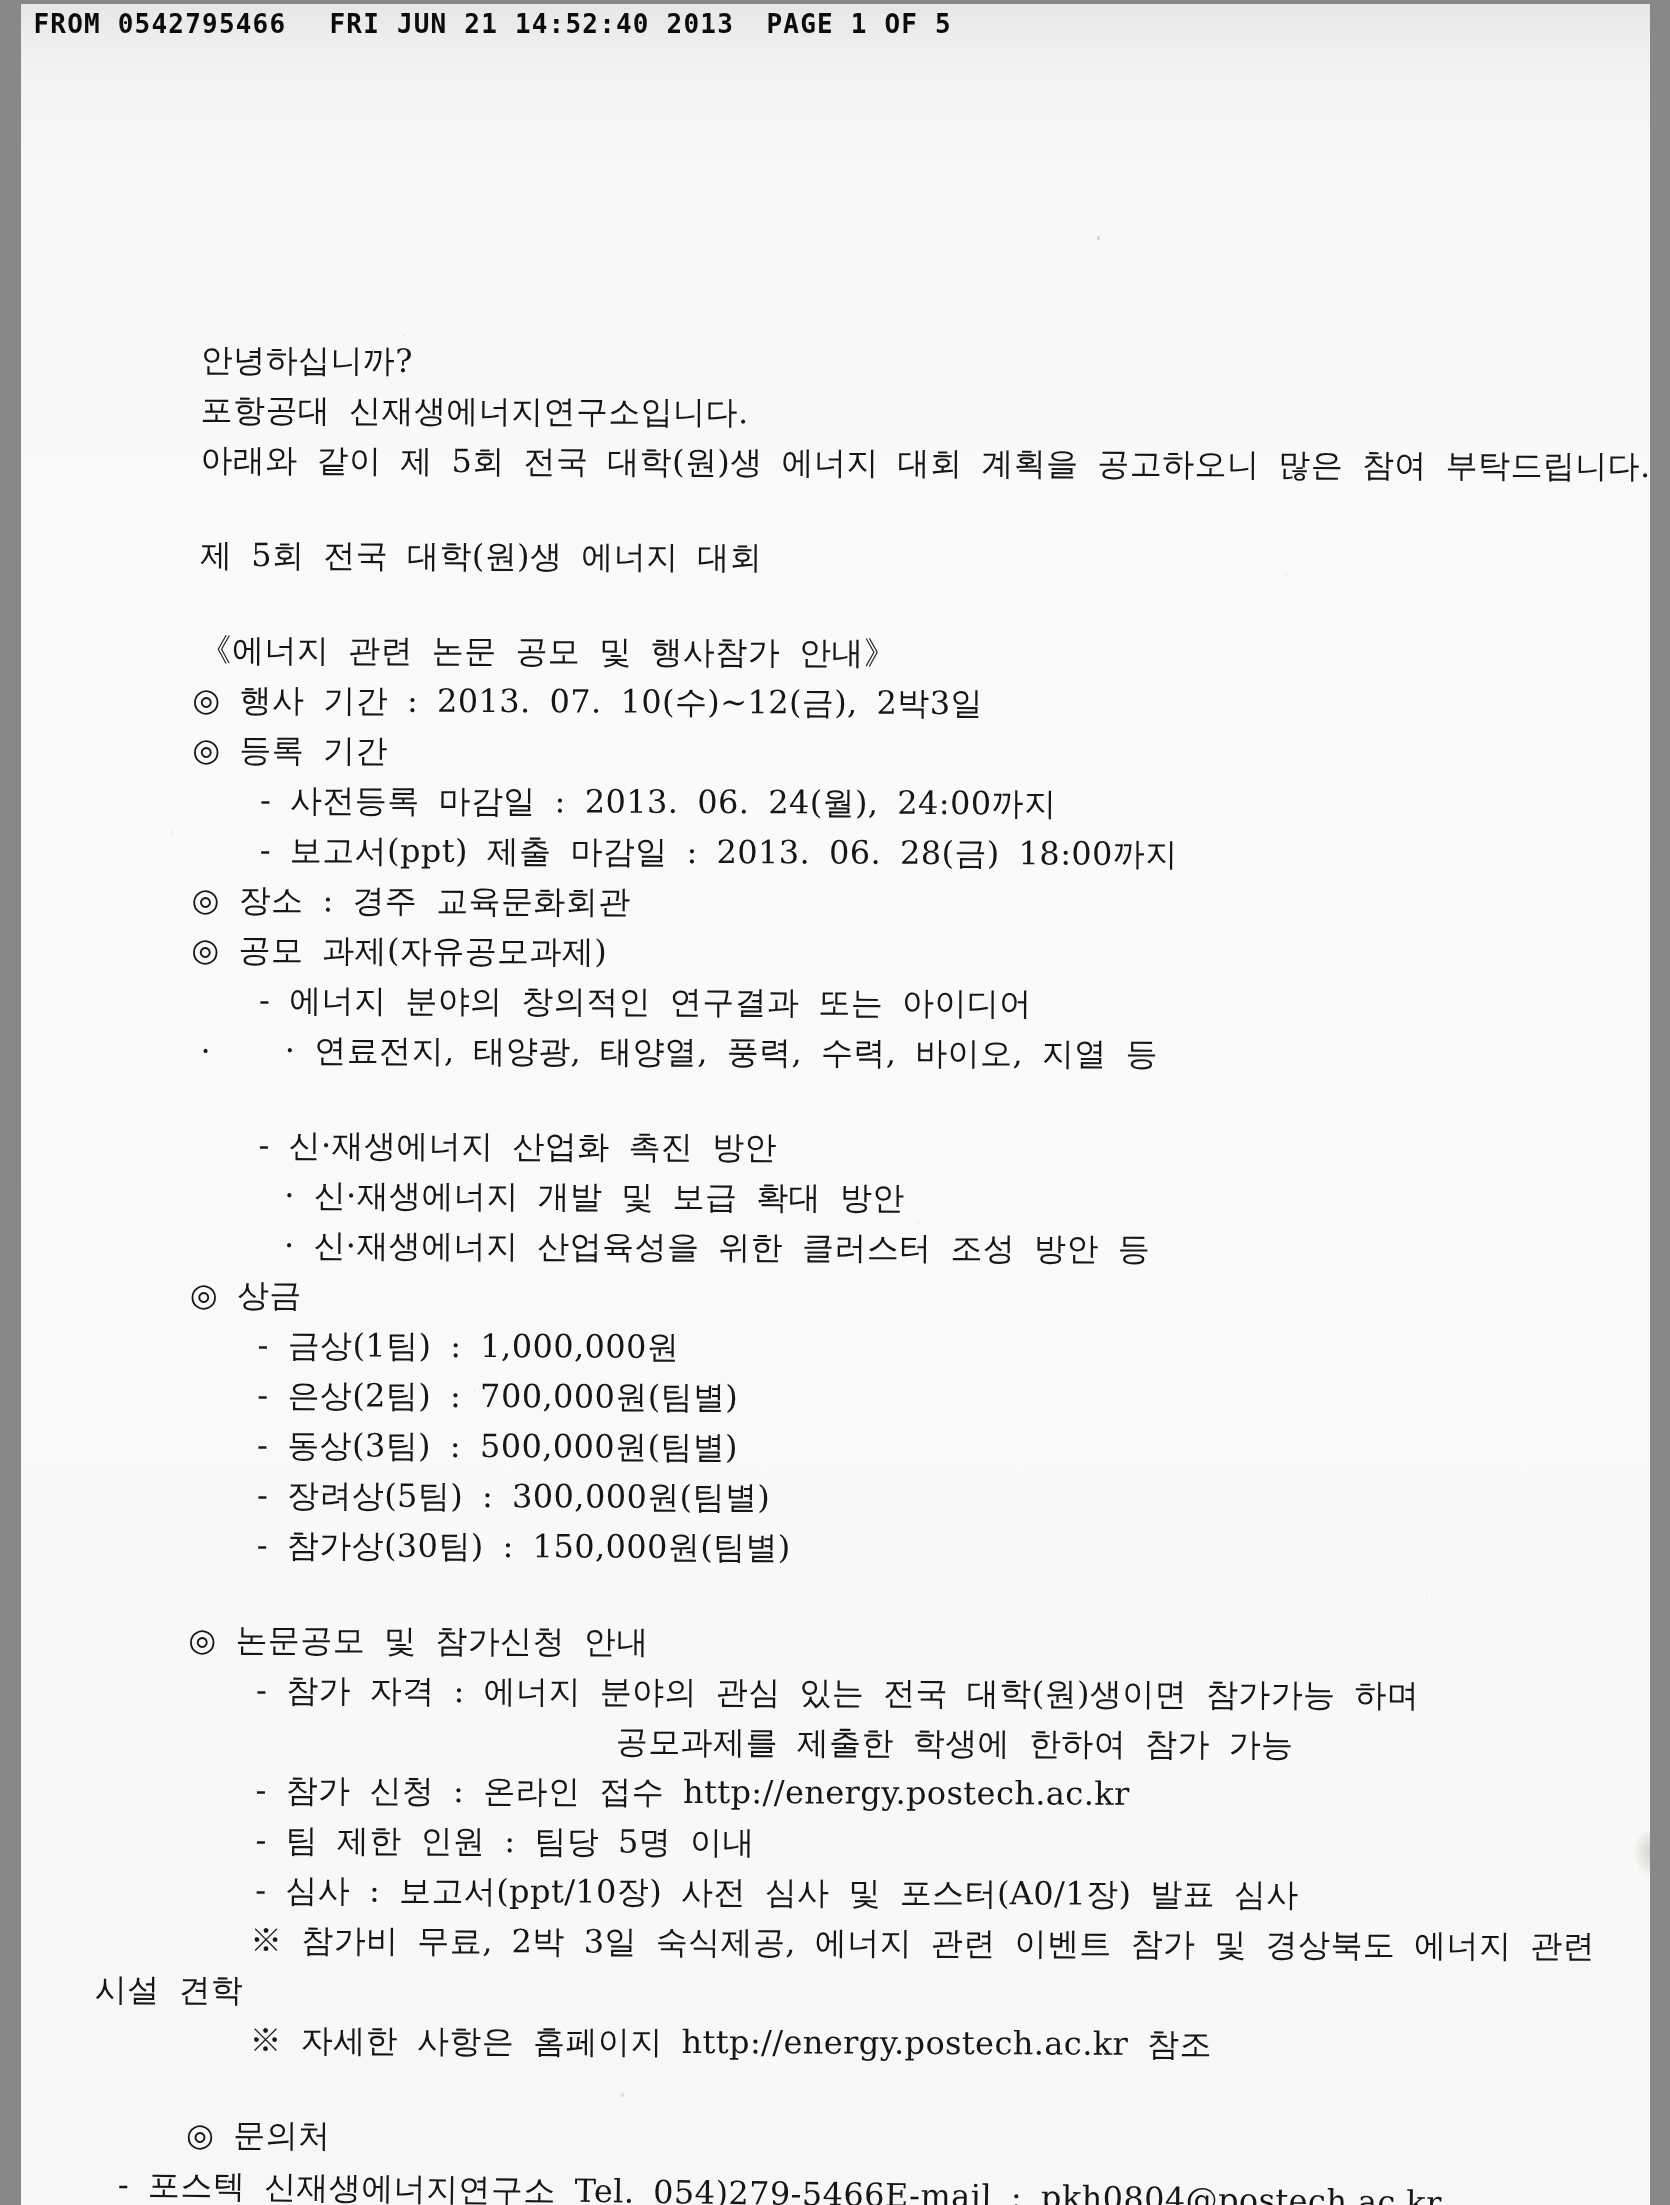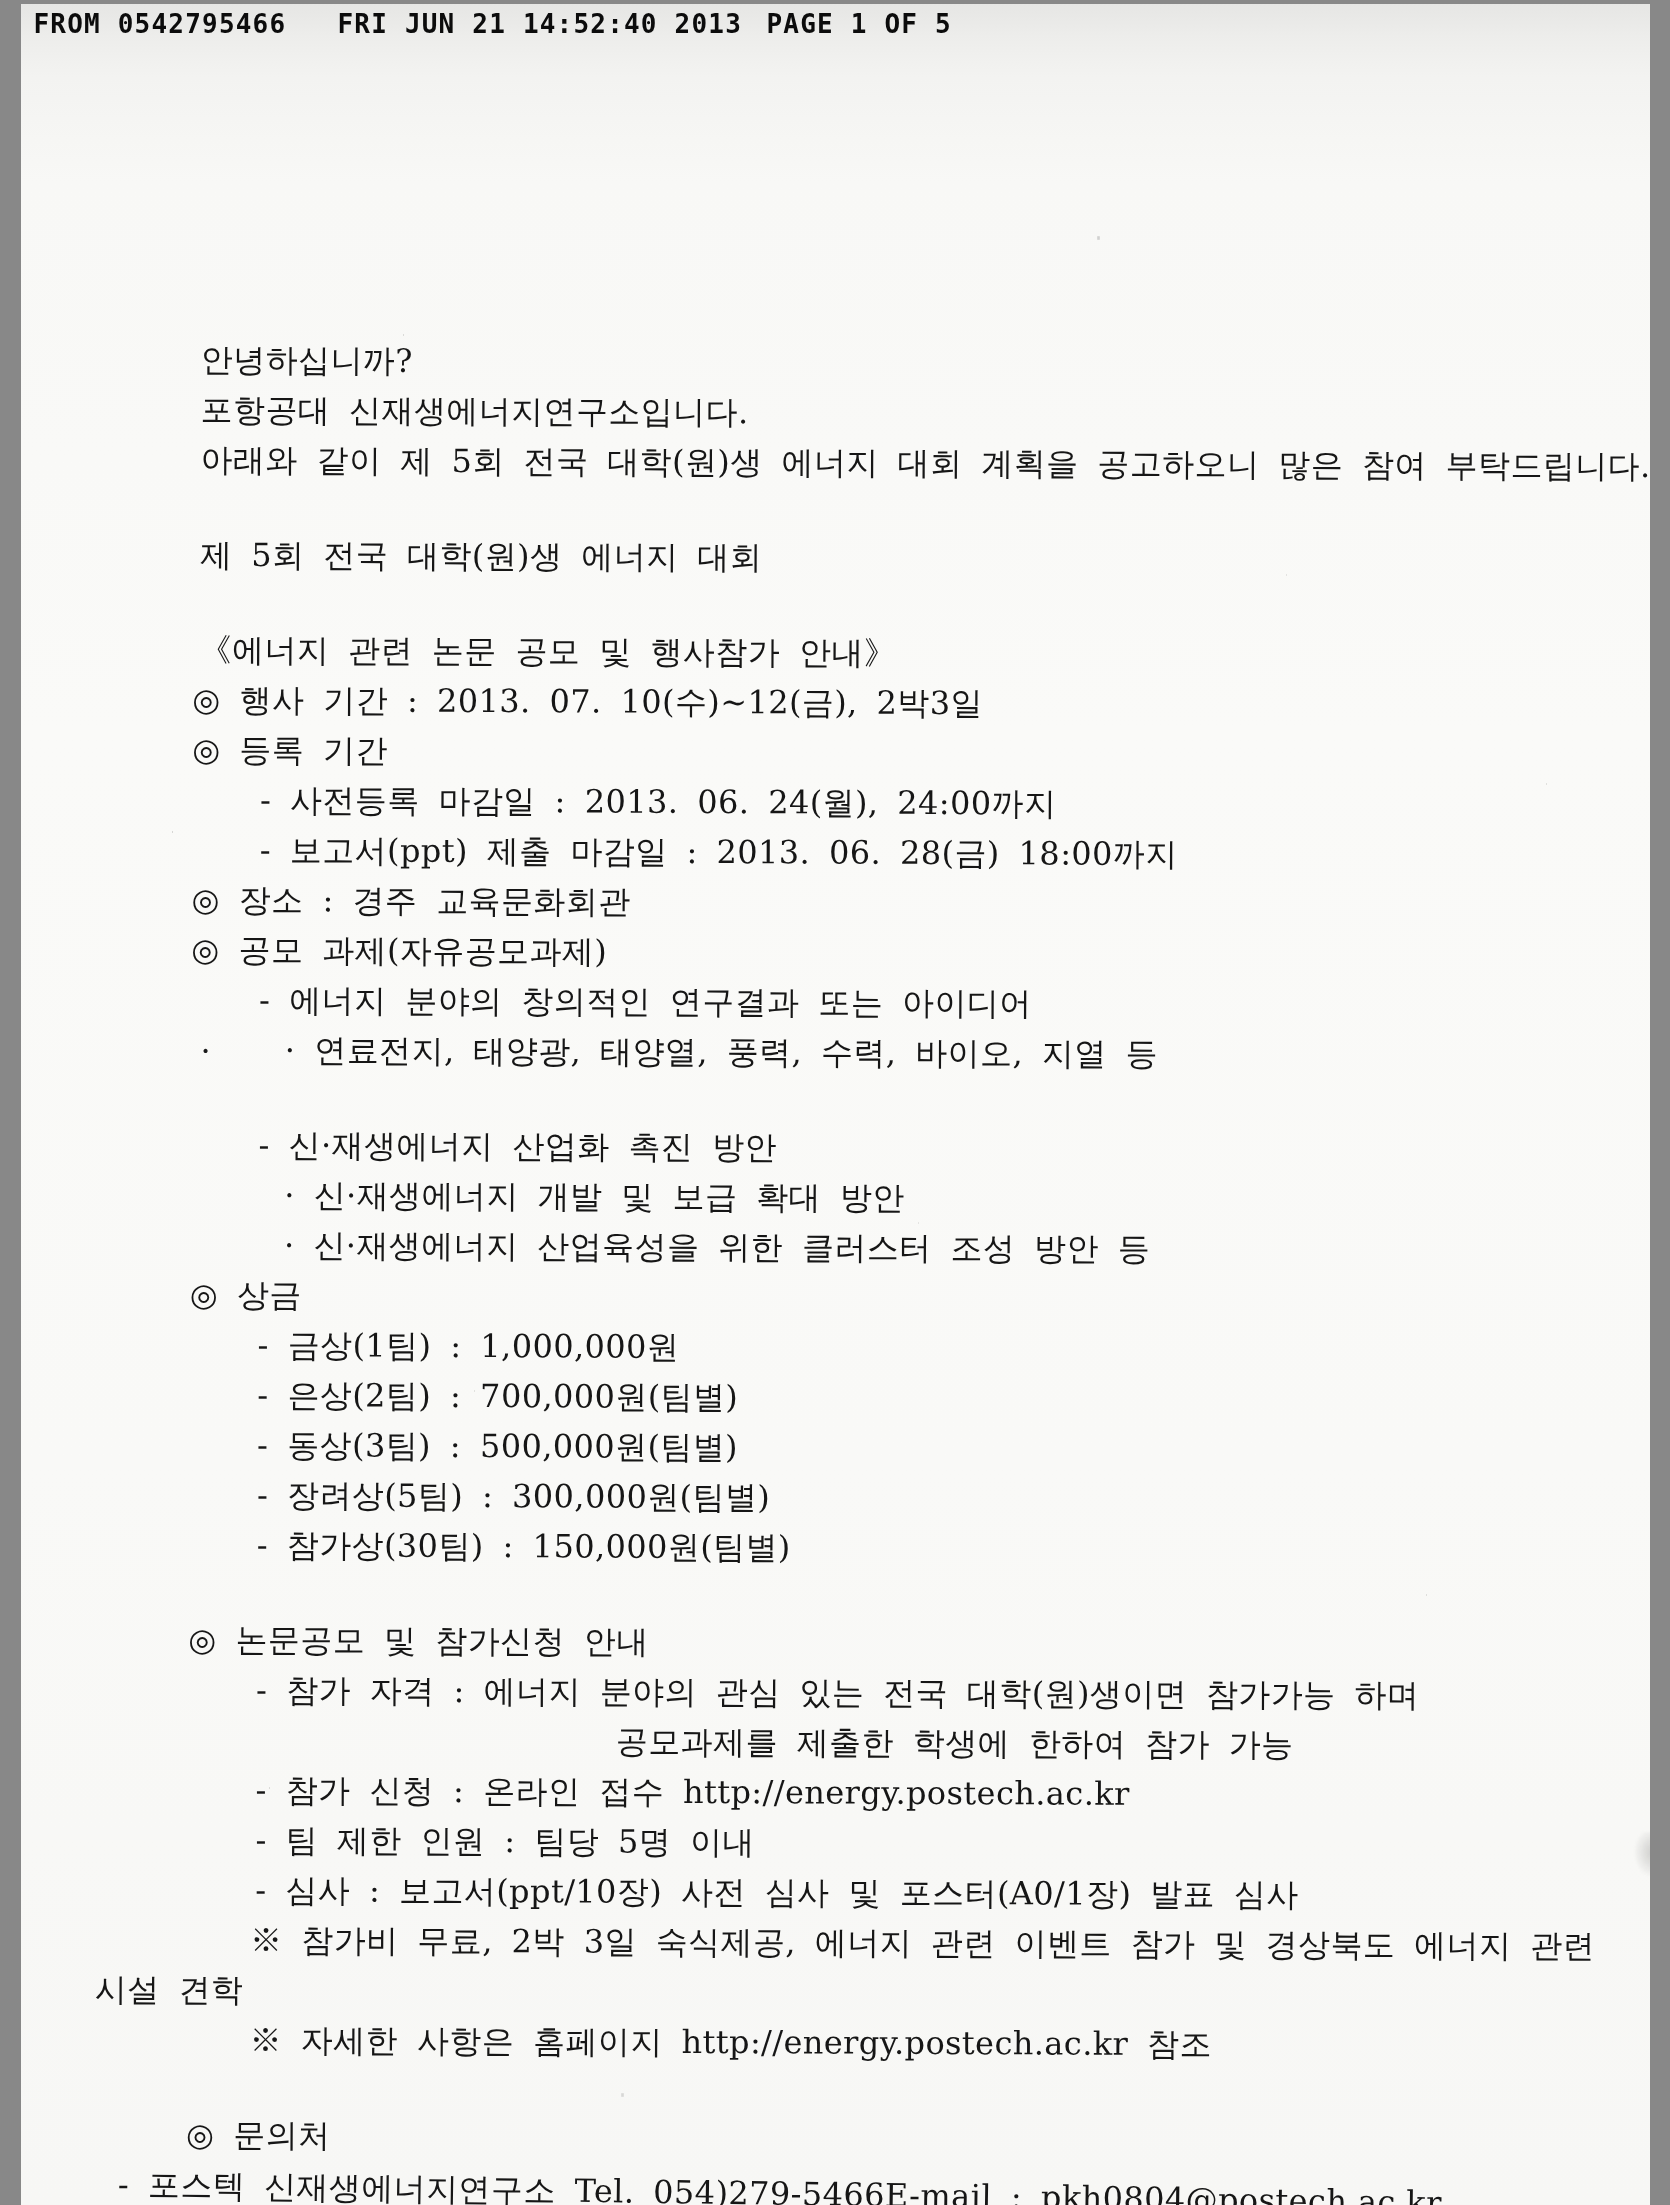--- a/index.html
+++ b/index.html
@@ -29,21 +29,21 @@
     width: 100%;
     height: 34px;
     font-family: "DejaVu Sans Mono", "Liberation Mono", monospace;
     font-weight: 700;
     font-size: 26px;
     letter-spacing: 1.2px;
     color: #0c0c0c;
   }
   .fax-header span { position: absolute; top: 0; white-space: nowrap; }
   .fh-from     { left: 13px;  }
-  .fh-datetime { left: 317px; }
+  .fh-datetime { left: 309px; }
   .fh-page     { left: 746px; }
 
   
   .doc-body {
     position: absolute;
     top: 330px;
     left: 0;
     width: 1671px;
     font-size: 32px;
     word-spacing: 0.26em;

